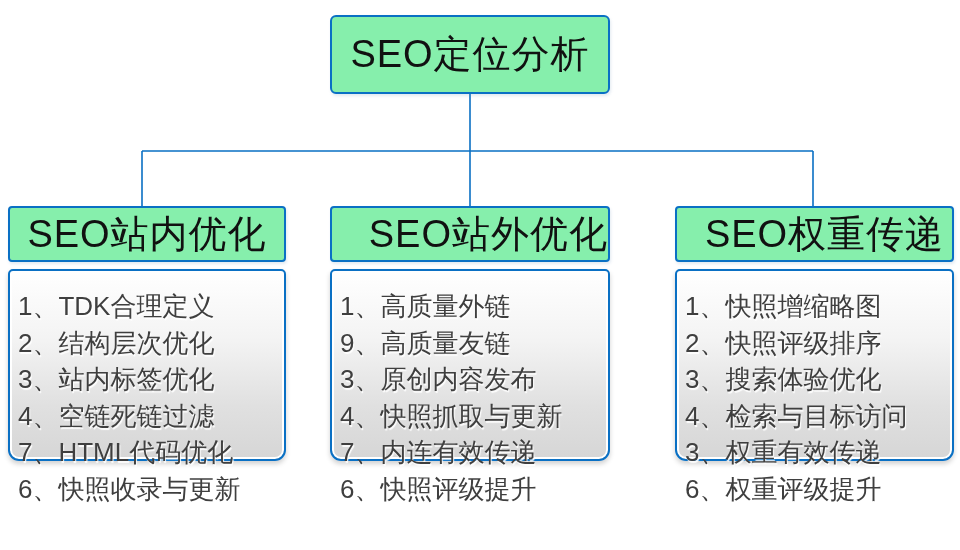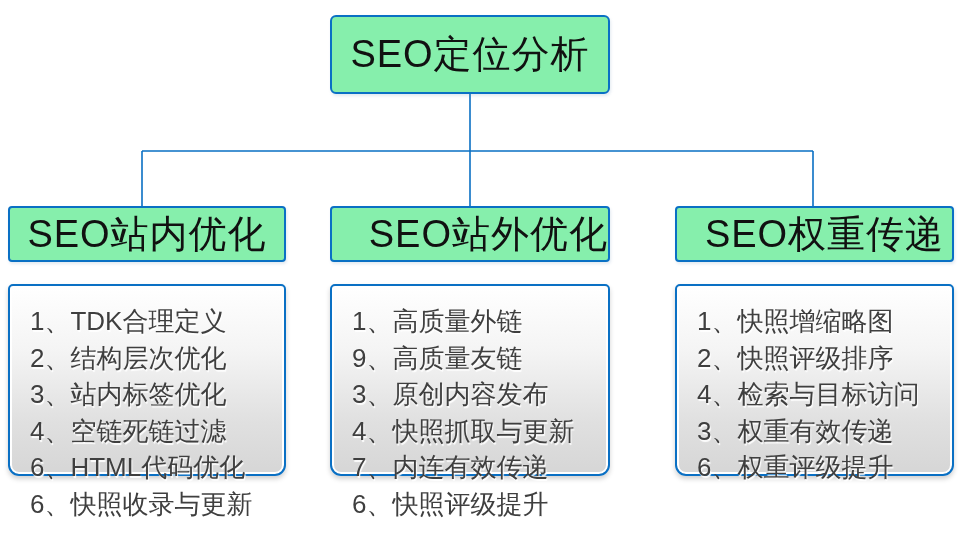--- a/index.html
+++ b/index.html
@@ -43,27 +43,27 @@
   .header-box {
     top: 206px;
     height: 56px;
     border-radius: 4px;
     font-size: 38px;
     letter-spacing: 1px;
   }
 
   .list-box {
     position: absolute;
-    top: 284px;
+    top: 269px;
     height: 192px;
     border: 2px solid #0A70C4;
     border-radius: 5px 5px 11px 11px;
     background: linear-gradient(to bottom, #ffffff 0%, #f4f4f4 35%, #e0e0e0 72%, #d6d6d6 100%);
     box-shadow: inset 0 0 0 2px #ffffff, 0 3px 5px rgba(0,0,0,0.18);
-    padding: 17px 10px 0 20px;
+    padding: 17px 10px 0 8px;
   }
 
   .col-0 .header-box, .list-col-0 { left: 8px;   width: 278px; }
   .col-1 .header-box, .list-col-1 { left: 330px; width: 280px; }
   .col-2 .header-box, .list-col-2 { left: 675px; width: 279px; }
   .col-0 .header-box { left: 8px; }
   .col-1 .header-box { left: 330px; justify-content: flex-end; }
   .col-2 .header-box { left: 675px; padding-left: 20px; }
 
   .list-item {
@@ -89,21 +89,21 @@
 
   <div class="col-0">
     <div class="node-box header-box">
       <span>SEO站内优化</span>
     </div>
     <div class="list-box list-col-0">
       <div class="list-item">1、TDK合理定义</div>
       <div class="list-item">2、结构层次优化</div>
       <div class="list-item">3、站内标签优化</div>
       <div class="list-item">4、空链死链过滤</div>
-      <div class="list-item">6、HTML代码优化</div>
+      <div class="list-item">7、HTML代码优化</div>
       <div class="list-item">6、快照收录与更新</div>
     </div>
   </div>
 
   <div class="col-1">
     <div class="node-box header-box">
       <span>SEO站外优化</span>
     </div>
     <div class="list-box list-col-1">
       <div class="list-item">1、高质量外链</div>
@@ -115,19 +115,20 @@
     </div>
   </div>
 
   <div class="col-2">
     <div class="node-box header-box">
       <span>SEO权重传递</span>
     </div>
     <div class="list-box list-col-2">
       <div class="list-item">1、快照增缩略图</div>
       <div class="list-item">2、快照评级排序</div>
+      <div class="list-item">3、搜索体验优化</div>
       <div class="list-item">4、检索与目标访问</div>
       <div class="list-item">3、权重有效传递</div>
       <div class="list-item">6、权重评级提升</div>
     </div>
   </div>
 
 </div>
 
 </body></html>

